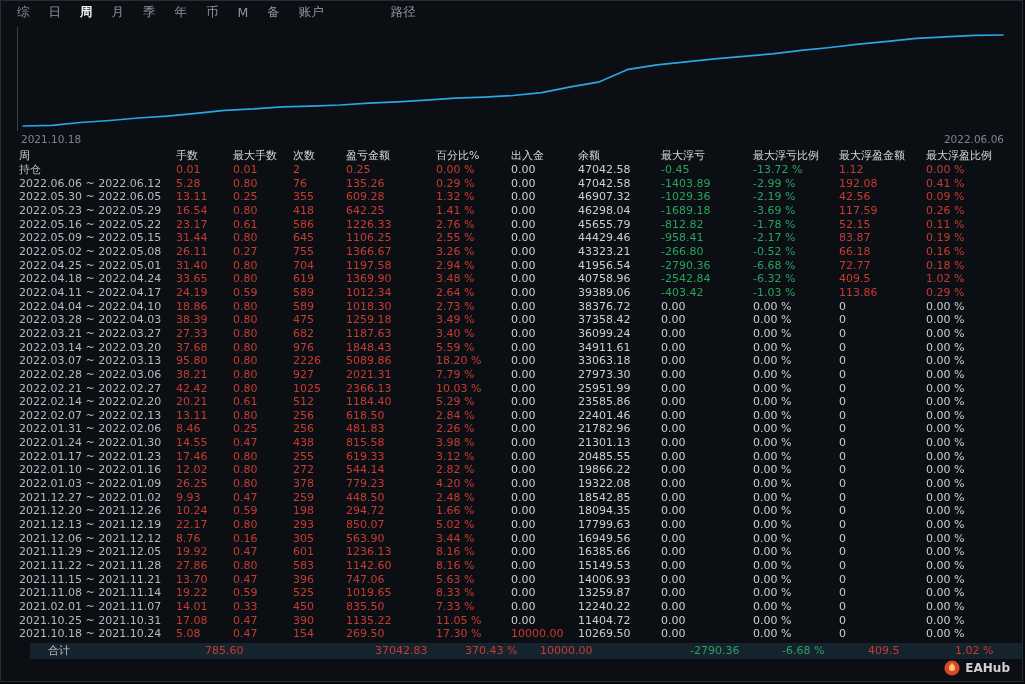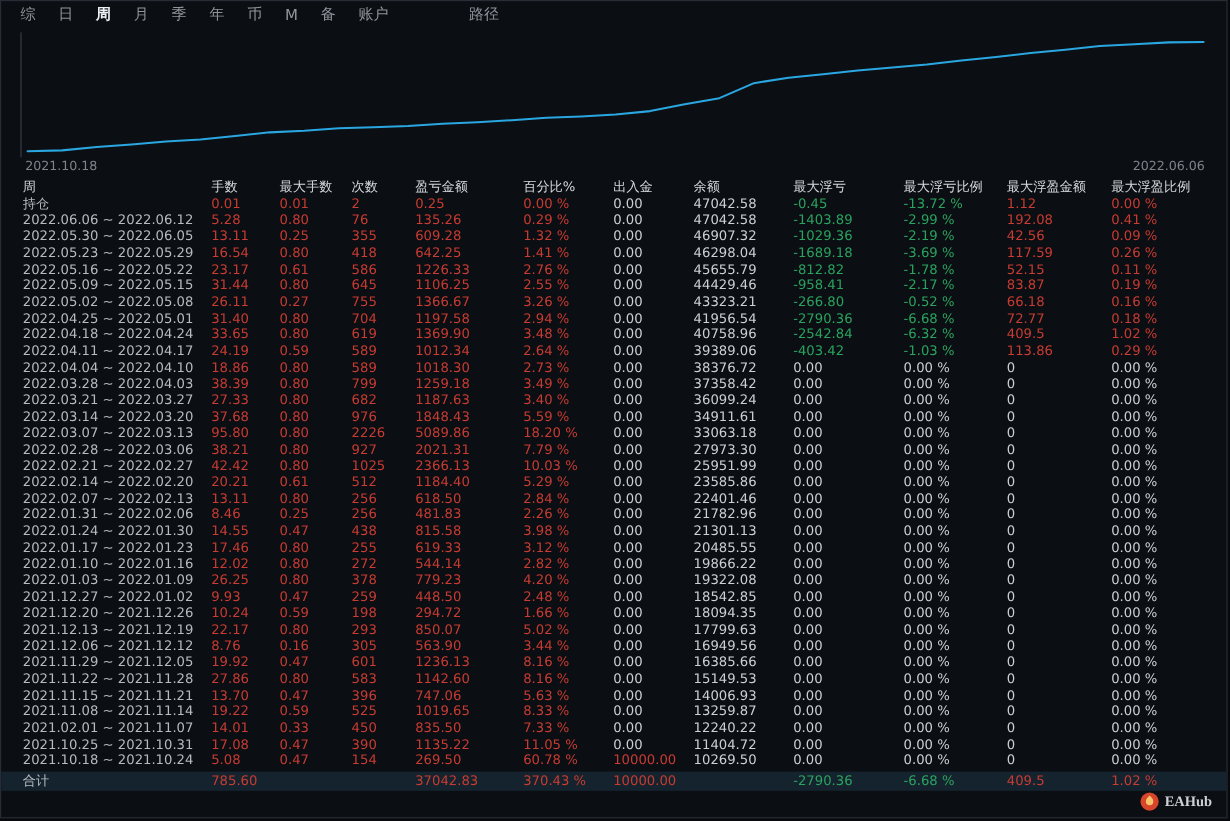--- a/index.html
+++ b/index.html
@@ -53,26 +53,26 @@
     font-size:11px;white-space:nowrap;
   }
   .thead{height:15px;line-height:15px;font-size:11px;}
   .trow span{overflow:hidden;}
   .c-head{color:#d6d9dd;}
   .c-label{color:#b6bbc1;}
   .c-plain{color:#ccd0d5;}
   .c-red{color:#c8criticalc;} 
   .c-red{color:#c83c32;}
   .c-green{color:#2aa35f;}
-  .trow.total{background:#15232e;height:16px;line-height:16px;margin-top:2px;}
+  .trow.total{background:#15232e;height:16px;line-height:16px;margin-top:2px;margin-left:29px;}
   
   .brand{
     position:absolute;right:12px;bottom:5px;
     display:flex;align-items:center;gap:5px;
-    color:#cdd1d5;font-size:12px;font-weight:bold;font-family:Liberation Serif, serif;
+    color:#cdd1d5;font-size:12px;font-weight:bold;
   }
   .flame-icon{width:16px;height:16px;display:inline-block;}
 </style>
 </head>
 <body>
 
 <div class="window">
 
 
   <div class="menubar">
@@ -267,21 +267,21 @@
           <span class="c-plain">38376.72</span>
           <span class="c-plain">0.00</span>
           <span class="c-plain">0.00 %</span>
           <span class="c-plain">0</span>
           <span class="c-plain">0.00 %</span>
         </div>
         <div class="trow">
           <span class="c-label">2022.03.28 ~ 2022.04.03</span>
           <span class="c-red">38.39</span>
           <span class="c-red">0.80</span>
-          <span class="c-red">799</span>
+          <span class="c-red">475</span>
           <span class="c-red">1259.18</span>
           <span class="c-red">3.49 %</span>
           <span class="c-plain">0.00</span>
           <span class="c-plain">37358.42</span>
           <span class="c-plain">0.00</span>
           <span class="c-plain">0.00 %</span>
           <span class="c-plain">0</span>
           <span class="c-plain">0.00 %</span>
         </div>
         <div class="trow">
@@ -591,21 +591,21 @@
           <span class="c-plain">0.00 %</span>
           <span class="c-plain">0</span>
           <span class="c-plain">0.00 %</span>
         </div>
         <div class="trow">
           <span class="c-label">2021.10.18 ~ 2021.10.24</span>
           <span class="c-red">5.08</span>
           <span class="c-red">0.47</span>
           <span class="c-red">154</span>
           <span class="c-red">269.50</span>
-          <span class="c-red">60.78 %</span>
+          <span class="c-red">17.30 %</span>
           <span class="c-red">10000.00</span>
           <span class="c-plain">10269.50</span>
           <span class="c-plain">0.00</span>
           <span class="c-plain">0.00 %</span>
           <span class="c-plain">0</span>
           <span class="c-plain">0.00 %</span>
         </div>
       </div>
     <div class="trow total" id="totalrow">
         <span class="c-label">合计</span>

